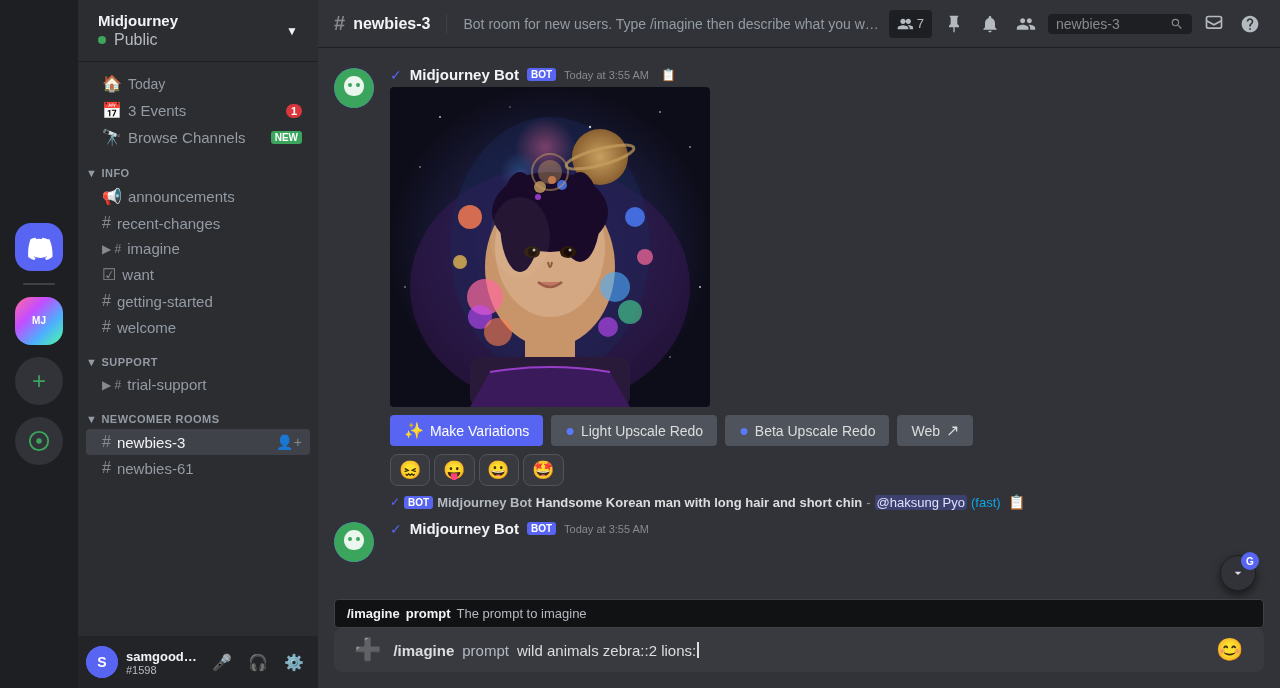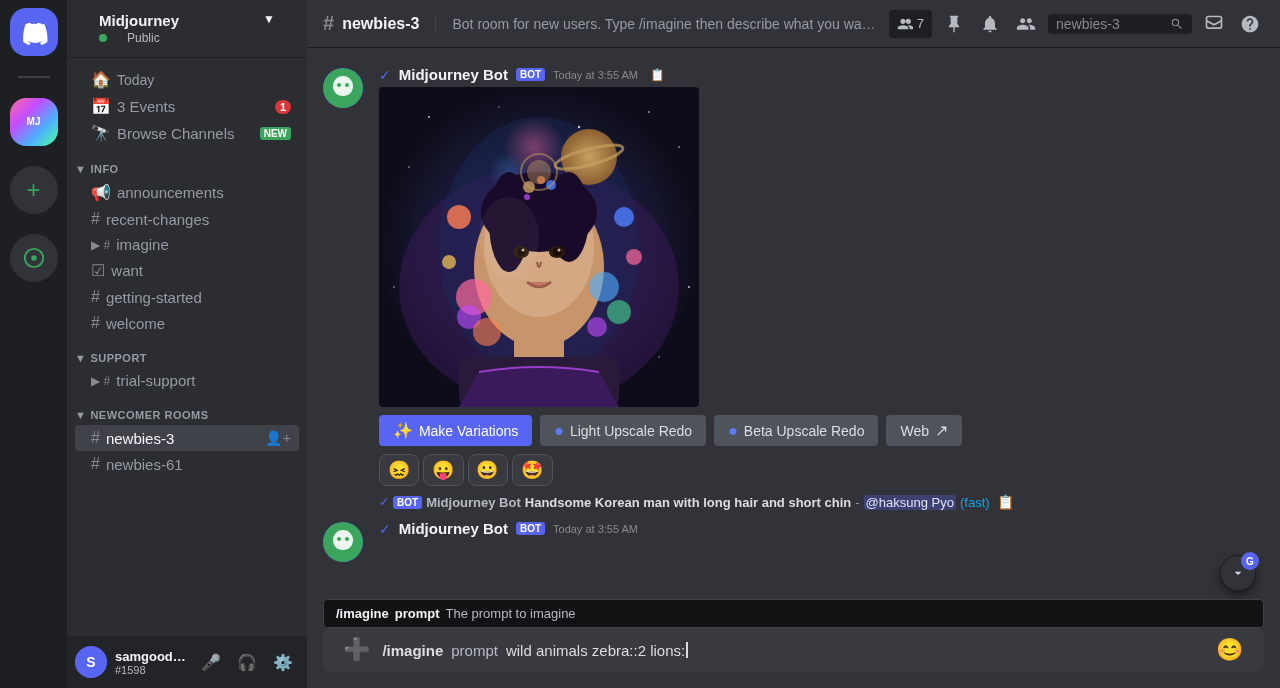--- a/index.html
+++ b/index.html
@@ -1,29 +1,29 @@
 <!DOCTYPE html>
 <html><head>
   <meta charset="utf-8">
   <style>
     * { margin: 0; padding: 0; box-sizing: border-box; }
     body { font-family: 'Whitney', 'Helvetica Neue', Helvetica, Arial, sans-serif; background: #313338; color: #dcddde; font-size: 14px; display: flex; height: 688px; width: 1280px; overflow: hidden; }
 
     
-    .server-list { width: 67px; background: #1e1f22; display: flex; flex-direction: column; align-items: center; padding: 8px 0; gap: 20px; flex-shrink: 0; }
+    .server-list { width: 78px; background: #1e1f22; display: flex; flex-direction: column; align-items: center; padding: 8px 0; gap: 12px; flex-shrink: 0; justify-content: center; }
     .server-icon { width: 48px; height: 48px; border-radius: 50%; display: flex; align-items: center; justify-content: center; cursor: pointer; transition: border-radius 0.15s; overflow: hidden; }
     .server-icon.active { border-radius: 16px; }
     .server-separator { width: 32px; height: 2px; background: #3f4147; border-radius: 1px; }
     .add-server-btn { width: 48px; height: 48px; border-radius: 50%; background: #313338; display: flex; align-items: center; justify-content: center; cursor: pointer; color: #3ba55d; font-size: 24px; font-weight: 300; }
     .discover-btn { width: 48px; height: 48px; border-radius: 50%; background: #313338; display: flex; align-items: center; justify-content: center; cursor: pointer; color: #3ba55d; font-size: 18px; }
 
     
     .channel-sidebar { width: 240px; background: #2b2d31; display: flex; flex-direction: column; flex-shrink: 0; }
-    .server-header { padding: 12px 32px; border-bottom: 1px solid #1e1f22; display: flex; justify-content: space-between; cursor: pointer; font-weight: 600; color: #f2f3f5; }
-    .server-status { display: flex; align-items: center; gap: 20px; font-size: 12px; color: #b5bac1; font-weight: 400; padding-left: 0; }
+    .server-header { padding: 12px 20px; border-bottom: 1px solid #1e1f22; display: flex; align-items: center; justify-content: space-between; cursor: pointer; font-weight: 600; color: #f2f3f5; }
+    .server-status { display: flex; align-items: center; gap: 8px; font-size: 16px; color: #b5bac1; font-weight: 400; padding-left: 0; }
     .status-dot { width: 8px; height: 8px; border-radius: 50%; background: #3ba55d; }
     .channel-list { flex: 1; overflow-y: auto; padding: 8px 0; }
     .channel-list::-webkit-scrollbar { width: 4px; }
     .channel-list::-webkit-scrollbar-thumb { background: #1e1f22; border-radius: 2px; }
     .channel-item { display: flex; align-items: center; padding: 4px 8px 4px 16px; cursor: pointer; color: #949ba4; border-radius: 4px; margin: 0 8px; font-size: 15px; gap: 6px; }
     .channel-item.active { background: #404249; color: #f2f3f5; }
     .channel-icon { font-size: 16px; color: #87898c; flex-shrink: 0; }
     .channel-category { padding: 16px 8px 4px 8px; font-size: 11px; font-weight: 700; color: #949ba4; text-transform: uppercase; letter-spacing: 0.5px; display: flex; align-items: center; gap: 4px; cursor: pointer; }
     .channel-name { flex: 1; overflow: hidden; text-overflow: ellipsis; white-space: nowrap; }
     .badge { background: #da373c; color: white; font-size: 11px; font-weight: 700; padding: 1px 5px; border-radius: 8px; margin-left: auto; }

